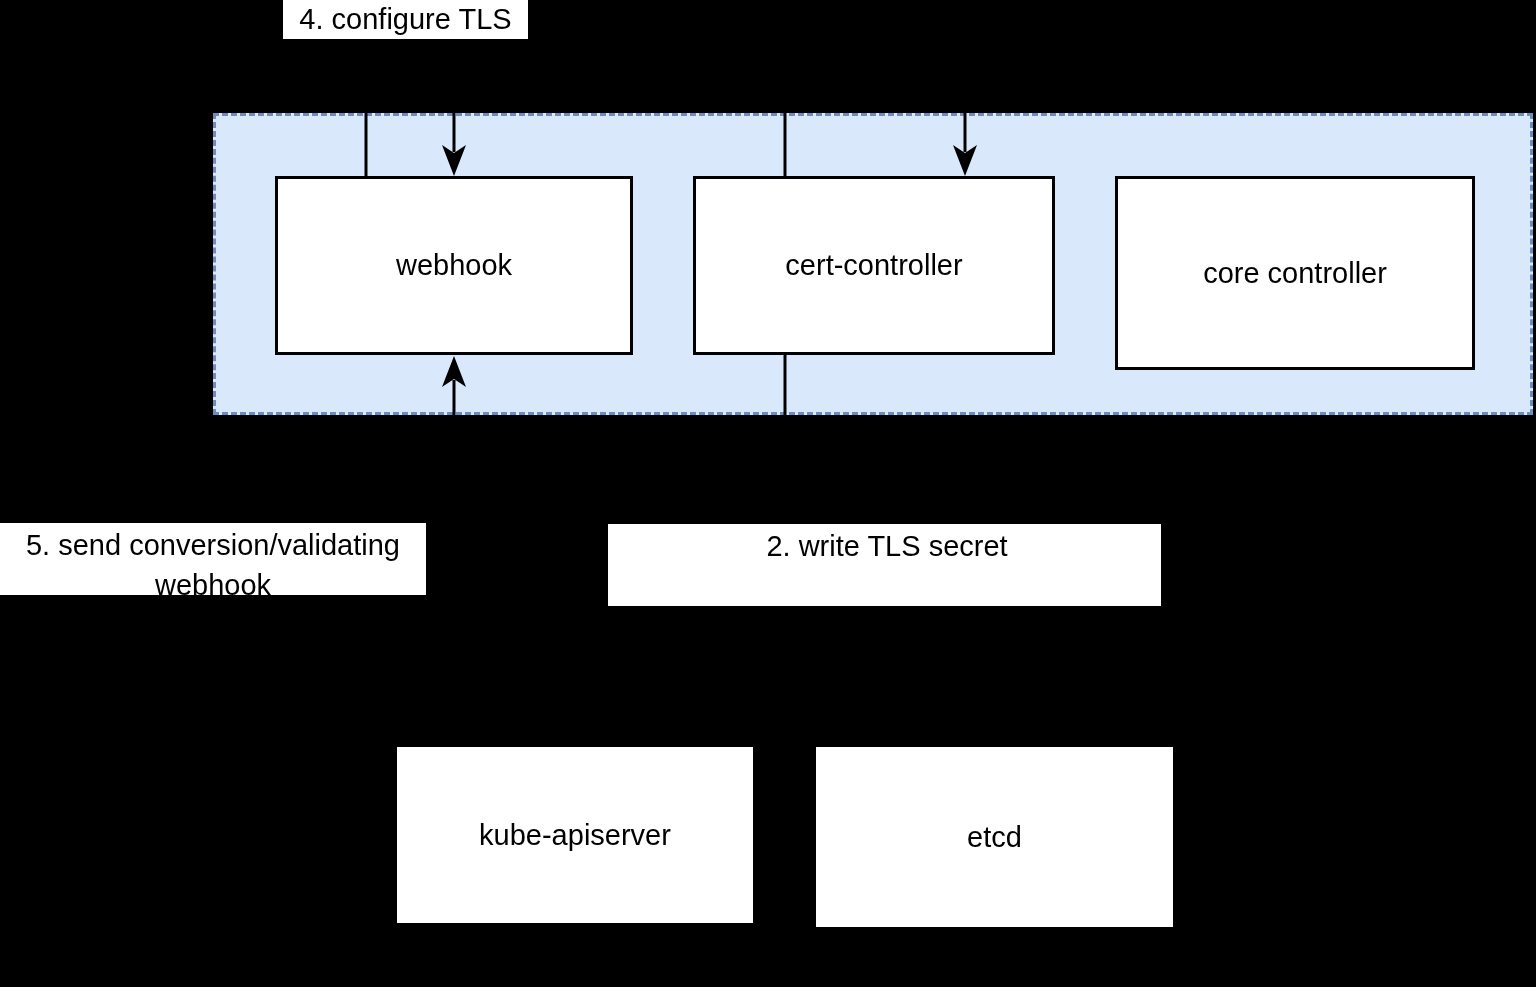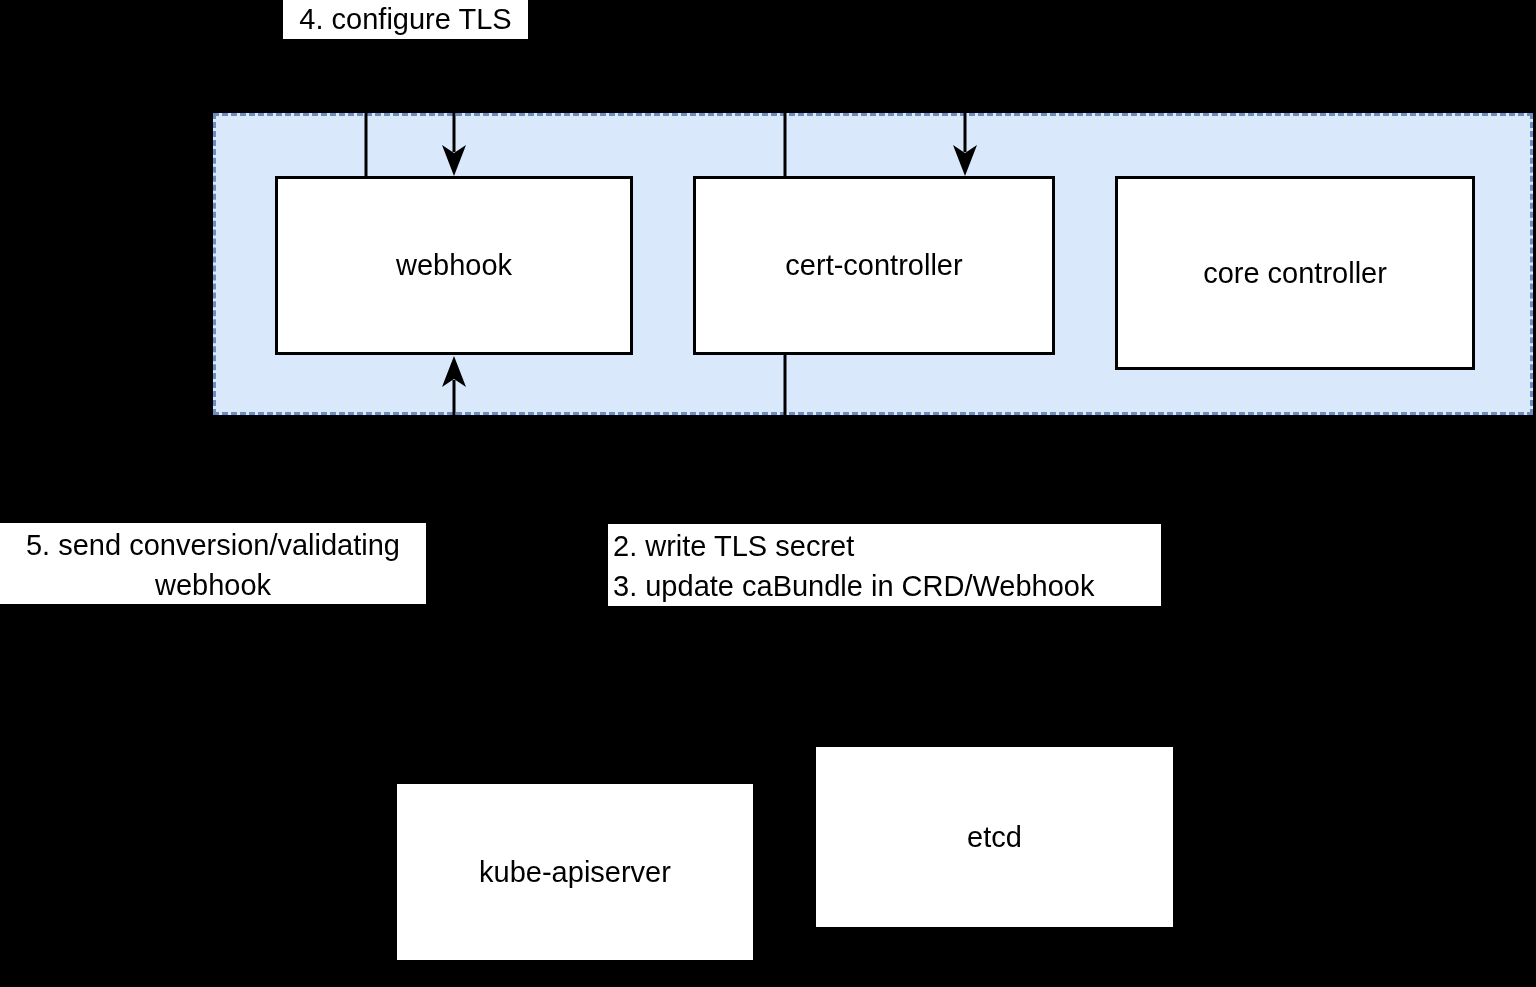--- a/index.html
+++ b/index.html
@@ -17,22 +17,22 @@
   .anno {
     position: absolute;
     background: #fff;
     color: #000;
     font-size: 29px;
     line-height: 40px;
     white-space: nowrap;
   }
   .anno-step4 { left: 283px; top: 0;   width: 245px; height: 39px; line-height: 39px; text-align: center; }
   .anno-step1 { left: 616px; top: 3px; width: 517px; height: 44px; line-height: 44px; text-align: center; }
-  .anno-step5 { left: 0;    top: 523px; width: 426px; height: 81px; text-align: center; padding-top: 2px; box-sizing: border-box; }
-  .anno-step23{ left: 608px; top: 524px; width: 553px; height: 82px; text-align: left; padding: 2px 0 0 5px; box-sizing: border-box; }
+  .anno-step5 { left: 0;    top: 523px; width: 426px; height: 72px; text-align: center; padding-top: 2px; box-sizing: border-box; }
+  .anno-step23{ left: 608px; top: 524px; width: 553px; height: 82px; text-align: center; padding: 2px 0 0 5px; box-sizing: border-box; }
 
   
   .group-box {
     position: absolute;
     left: 213px; top: 113px;
     width: 1320px; height: 302px;
     background: #dae8fc;
     border: 3px dashed #6c8ebf;
     box-sizing: border-box;
   }
@@ -54,21 +54,21 @@
 
   
   .node-plain {
     position: absolute;
     background: #fff;
     display: flex;
     align-items: center;
     justify-content: center;
     font-size: 29px;
   }
-  .node-kube-apiserver { left: 397px; top: 747px; width: 356px; height: 176px; margin-top: 37px; }
+  .node-kube-apiserver { left: 397px; top: 747px; width: 356px; height: 176px; }
   .node-etcd           { left: 816px; top: 747px; width: 357px; height: 180px; }
 
   .wires {
     position: absolute;
     left: 0; top: 0;
     width: 1536px; height: 987px;
     pointer-events: none;
   }
   .wires line { stroke: #000; stroke-width: 3; }
   .wires path { fill: #000; stroke: none; }
@@ -105,21 +105,20 @@
   <div class="node node-core-controller">
     <span>core controller</span>
   </div>
 
   <div class="anno anno-step5">
     <div>5. send conversion/validating</div>
     <div>webhook</div>
   </div>
   <div class="anno anno-step23">
     <div>2. write TLS secret</div>
-    <div>3. update caBundle in CRD/Webhook</div>
   </div>
 
   <div class="node-plain node-kube-apiserver">
     <span>kube-apiserver</span>
   </div>
   <div class="node-plain node-etcd">
     <span>etcd</span>
   </div>
 
 </div>

